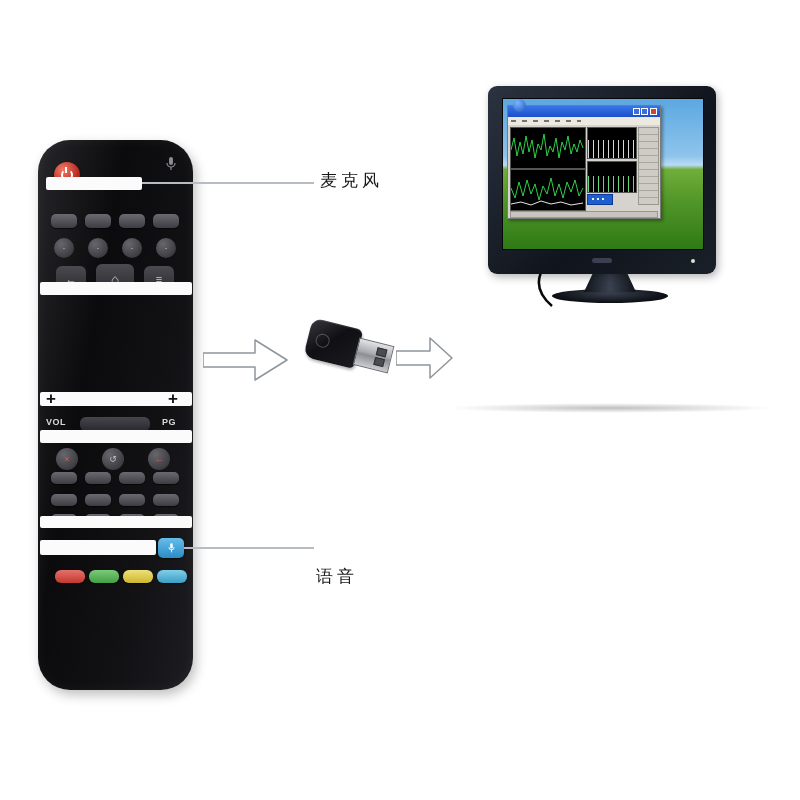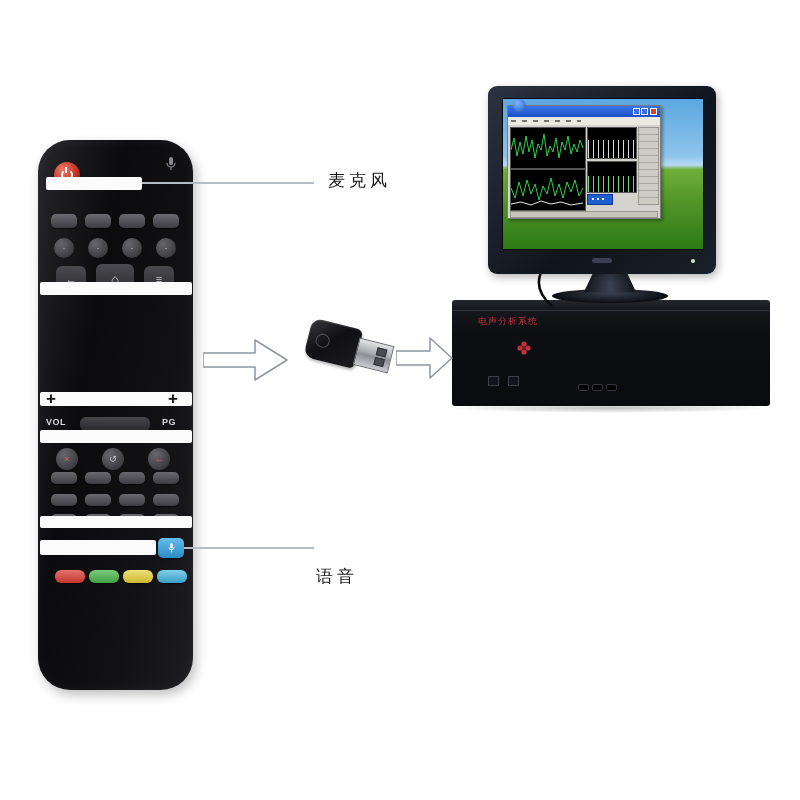--- a/index.html
+++ b/index.html
@@ -186,56 +186,41 @@
   <div class="strip" style="left:40px;top:282px;width:152px;height:13px;"></div>
   <div class="strip" style="left:40px;top:392px;width:152px;height:14px;"></div>
   <div class="strip" style="left:40px;top:430px;width:152px;height:13px;"></div>
   <div class="strip" style="left:40px;top:516px;width:152px;height:12px;"></div>
   <div class="strip" style="left:40px;top:540px;width:116px;height:15px;"></div>
 
   <span class="plus-sign" style="left:46px;top:390px;">+</span>
   <span class="plus-sign" style="left:168px;top:390px;">+</span>
 
   <div class="leader" style="left:142px;top:182px;width:172px;"></div>
-  <span class="cn-label" style="left:328px;top:169px;">麦克风</span>
+  <span class="cn-label" style="left:320px;top:169px;">麦克风</span>
   <div class="leader" style="left:184px;top:547px;width:130px;"></div>
   <span class="cn-label" style="left:316px;top:565px;">语音</span>
 
   <svg class="blockarrow" style="left:203px;top:338px;" width="86" height="44" viewBox="0 0 86 44">
     <polygon points="0,15 52,15 52,2 84,22 52,42 52,29 0,29" fill="#ffffff" stroke="#8e959c" stroke-width="1.5" stroke-linejoin="round"></polygon>
   </svg>
 
   <div class="dongle">
     <div class="dongle-cap"></div>
     <div class="dongle-plug">
       <span class="slot" style="left:19px;top:4px;"></span>
       <span class="slot" style="left:19px;top:14px;"></span>
     </div>
   </div>
 
   <svg class="blockarrow" style="left:396px;top:336px;" width="58" height="44" viewBox="0 0 58 44">
     <polygon points="0,15 34,15 34,2 56,22 34,42 34,29 0,29" fill="#ffffff" stroke="#8e959c" stroke-width="1.5" stroke-linejoin="round"></polygon>
   </svg>
 
   <div class="box-shadow"></div>
-  <div class="box">
-    <span class="model-label">电声分析系统</span>
-    <svg class="logo-flower" width="16" height="16" viewBox="0 0 16 16">
-      <circle cx="8" cy="4" r="2.6" fill="#c2303c"></circle>
-      <circle cx="8" cy="12" r="2.6" fill="#c2303c"></circle>
-      <circle cx="4" cy="8" r="2.6" fill="#c2303c"></circle>
-      <circle cx="12" cy="8" r="2.6" fill="#c2303c"></circle>
-      <circle cx="8" cy="8" r="1.6" fill="#8c1620"></circle>
-    </svg>
-    <span class="fsq" style="left:36px;top:76px;"></span>
-    <span class="fsq" style="left:56px;top:76px;"></span>
-    <span class="port" style="left:126px;top:84px;"></span>
-    <span class="port" style="left:140px;top:84px;"></span>
-    <span class="port" style="left:154px;top:84px;"></span>
-  </div>
 
   <svg class="cable" width="60" height="60" viewBox="0 0 60 60">
     <path d="M16 8 C 4 24, 8 38, 22 50" stroke="#0a0a0a" stroke-width="2.5" fill="none"></path>
   </svg>
 
   <div class="stand-base"></div>
   <div class="stand-neck"></div>
   <div class="monitor">
     <div class="screen">
       <div class="desk-logo"></div>

